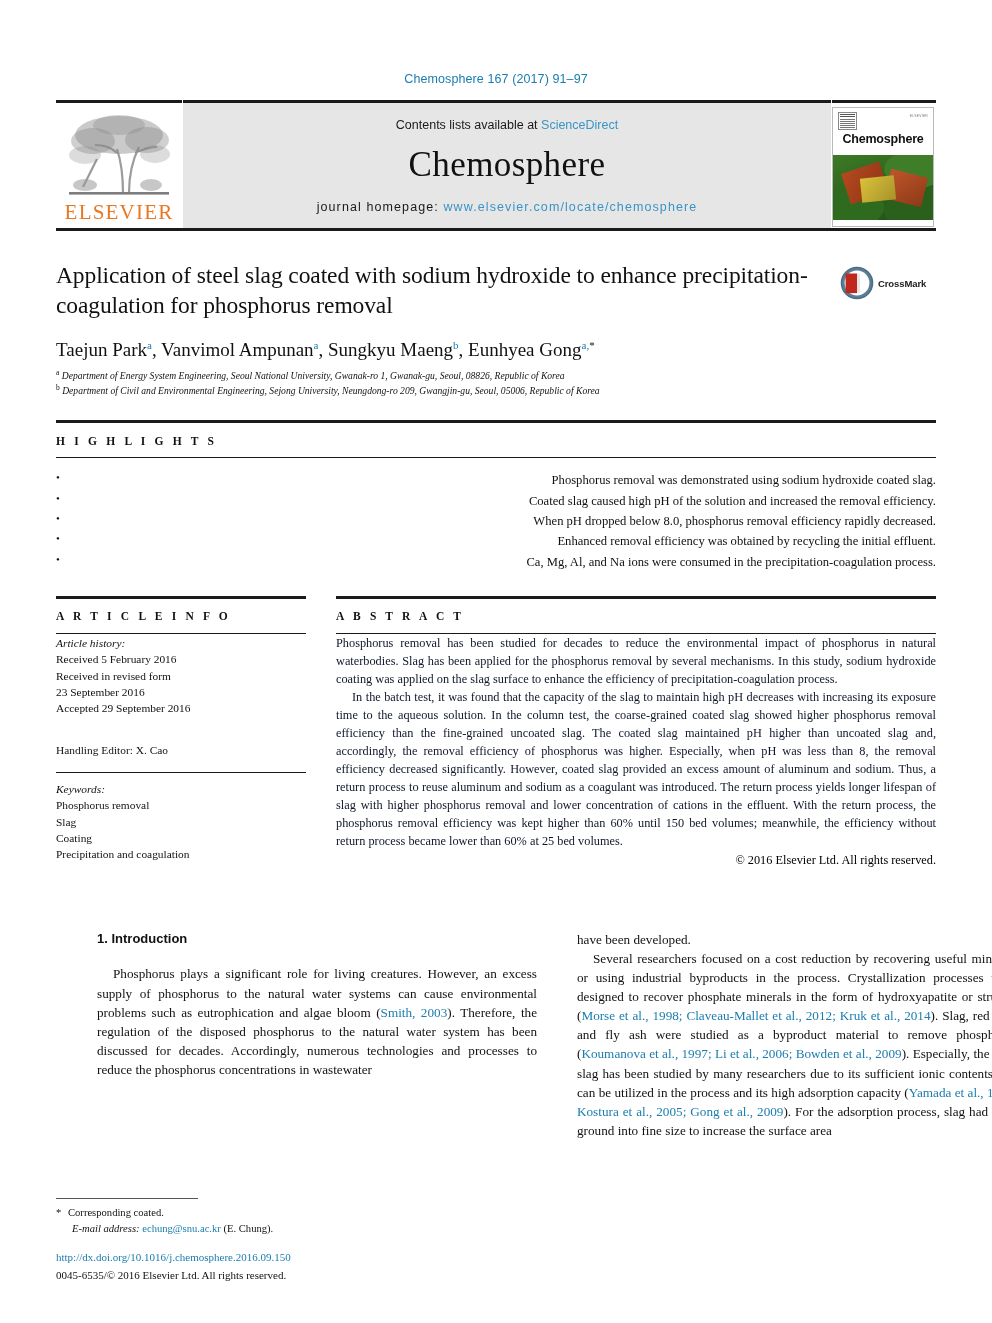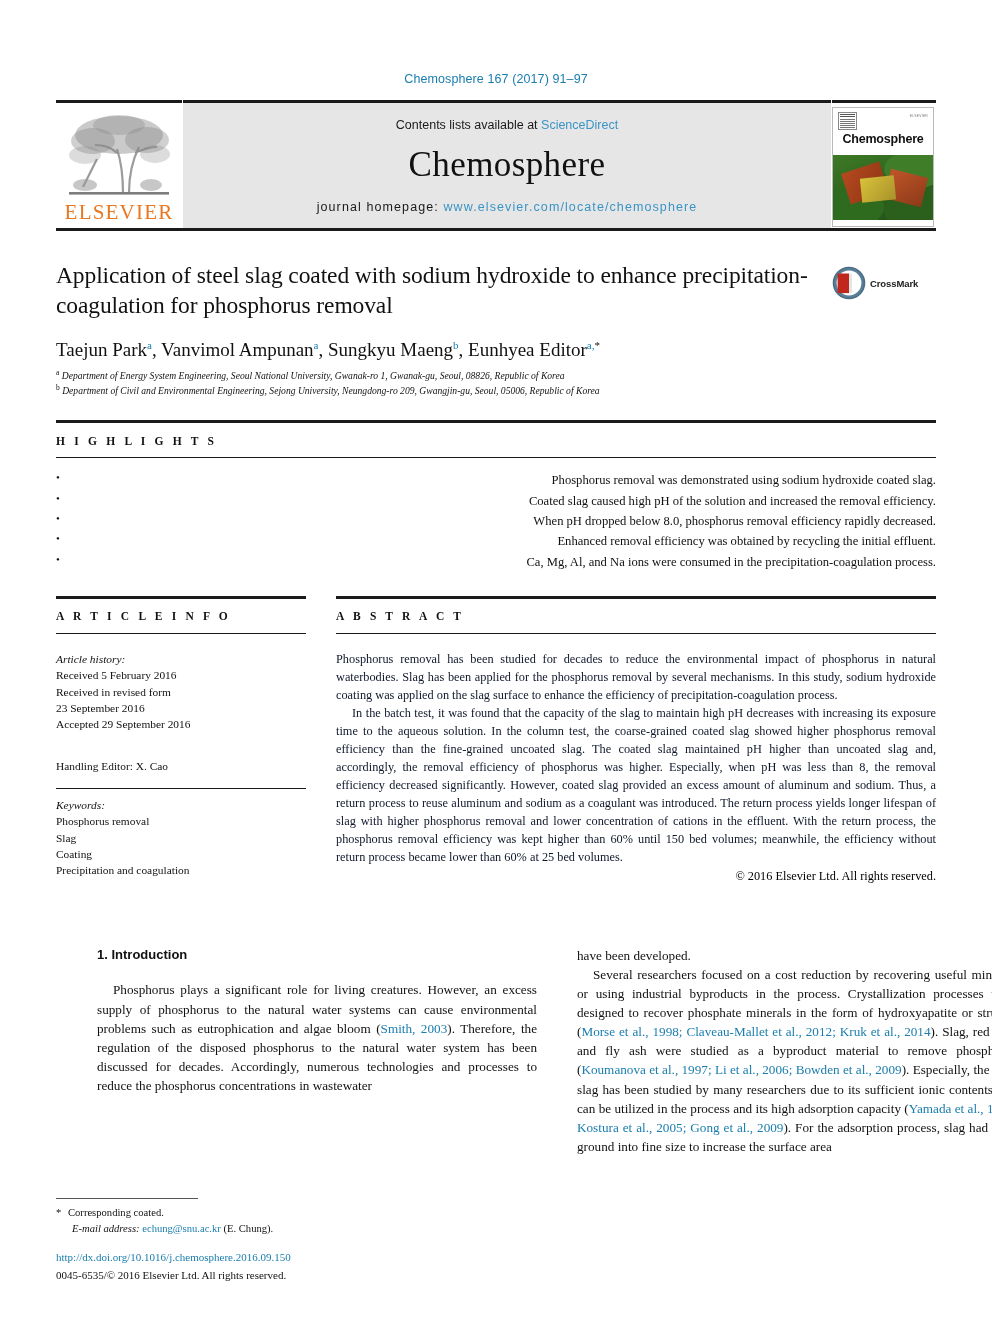--- a/index.html
+++ b/index.html
@@ -193,21 +193,21 @@
   .article-title {
     font-family: "Liberation Serif", serif;
     font-size: 23.5px;
     line-height: 1.27;
     color: #111;
     max-width: 770px;
     letter-spacing: -.1px;
   }
   .crossmark {
     position: absolute;
-    right: 12px;
+    right: 4px;
     top: 2px;
     width: 92px;
     height: 40px;
     display: flex;
     align-items: center;
   }
   .crossmark-word {
     font-family: "Liberation Sans", sans-serif;
     font-size: 9.5px;
     font-weight: bold;
@@ -269,21 +269,21 @@
     width: 250px;
     flex: 0 0 250px;
   }
   .col-abstract {
     flex: 1 1 auto;
     margin-left: 30px;
   }
   .info-rule, .abs-rule {
     border-top: 1px solid #1a1a1a;
     margin-top: 11px;
-    padding-top: 17px;
+    padding-top: 1px;
   }
   .info-body {
     font-family: "Liberation Serif", serif;
     font-size: 11.4px;
     line-height: 1.42;
     color: #111;
   }
   .info-body .ital { font-style: italic; font-weight: normal; }
   .info-subrule {
     border-top: 1px solid #1a1a1a;
@@ -439,21 +439,21 @@
         <circle cx="17" cy="17" r="12.4" fill="#ffffff"></circle>
         <path d="M5.6 7.5 h11.4 v19.6 h-11.4 z" fill="#c0271d"></path>
         <path d="M17 7.5 c3 0 3 0 3 0 v19.6 h-3 z" fill="#e6e6e6"></path>
         <circle cx="17" cy="17" r="15.5" fill="none" stroke="#4a6e85" stroke-width="1.6"></circle>
       </svg>
       <span class="crossmark-word">CrossMark</span>
     </div>
     <div class="article-title">Application of steel slag coated with sodium hydroxide to enhance precipitation-coagulation for phosphorus removal</div>
 
     <div class="authors">
-      <span><span>Taejun Park</span><sup>a</sup></span><span>, </span><span><span>Vanvimol Ampunan</span><sup>a</sup></span><span>, </span><span><span>Sungkyu Maeng</span><sup>b</sup></span><span>, </span><span><span>Eunhyea Editor</span><sup>a,</sup><sup class="star">*</sup></span>
+      <span><span>Taejun Park</span><sup>a</sup></span><span>, </span><span><span>Vanvimol Ampunan</span><sup>a</sup></span><span>, </span><span><span>Sungkyu Maeng</span><sup>b</sup></span><span>, </span><span><span>Eunhyea Gong</span><sup>a,</sup><sup class="star">*</sup></span>
     </div>
 
     <div class="affiliations">
       <div><sup>a</sup> <span>Department of Energy System Engineering, Seoul National University, Gwanak-ro 1, Gwanak-gu, Seoul, 08826, Republic of Korea</span></div>
       <div><sup>b</sup> <span>Department of Civil and Environmental Engineering, Sejong University, Neungdong-ro 209, Gwangjin-gu, Seoul, 05006, Republic of Korea</span></div>
     </div>
   </div>
 
   <div class="highlights-wrap">
     <div class="rule-heavy" style="margin-bottom:12px;"></div>

